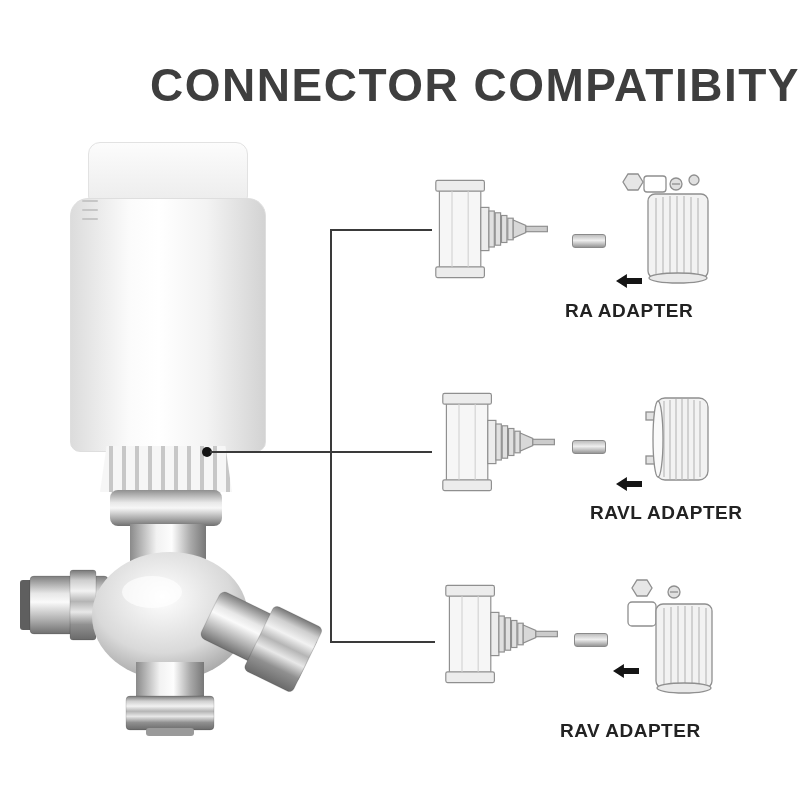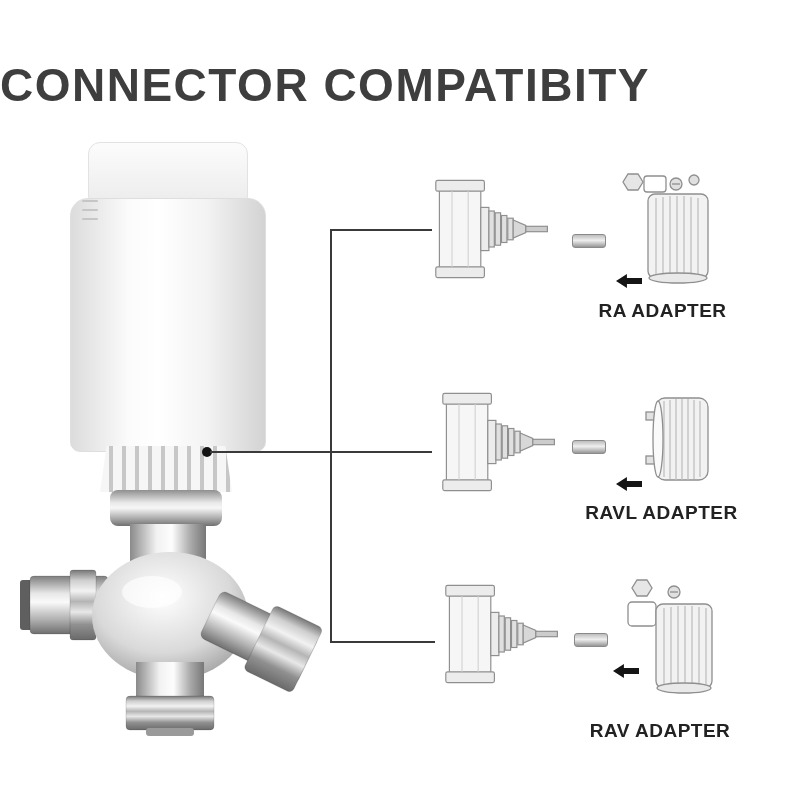--- a/index.html
+++ b/index.html
@@ -1,18 +1,18 @@
 <!DOCTYPE html>
 <html><head>
 <meta charset="utf-8">
 <style>
   html,body{margin:0;padding:0;background:#ffffff;}
   .page{position:relative;width:800px;height:800px;background:#ffffff;overflow:hidden;
         font-family:"Liberation Sans",sans-serif;margin:0 auto;}
-  .title{position:absolute;left:0;top:58px;width:800px;text-align:left;
+  .title{position:absolute;left:0;top:58px;width:800px;text-align:right;
          font-size:46px;font-weight:bold;letter-spacing:1.5px;color:#3e3e3e;}
   
   .product{position:absolute;left:12px;top:138px;width:320px;height:600px;}
   .cap{position:absolute;left:76px;top:4px;width:158px;height:60px;
        background:linear-gradient(180deg,#fcfcfc,#ececec);
        border:1px solid #e2e2e2;border-radius:12px 12px 8px 8px;}
   .body-cyl{position:absolute;left:58px;top:60px;width:194px;height:252px;
        background:linear-gradient(90deg,#dcdcdc 0%,#fbfbfb 30%,#ffffff 45%,#f3f3f3 70%,#d3d3d3 100%);
        border:1px solid #dedede;border-radius:18px 18px 10px 10px;}
   .vent{position:absolute;width:16px;height:2px;background:#c6c6c6;border-radius:1px;}
@@ -23,21 +23,21 @@
        background:linear-gradient(180deg,#8f8f8f,#e8e8e8 35%,#f7f7f7 50%,#a8a8a8 80%,#707070);}
   .valve-svg{position:absolute;left:0;top:386px;}
   
   .line{position:absolute;background:#3a3a3a;}
   .dot{position:absolute;width:10px;height:10px;border-radius:50%;background:#141414;}
   
   .pin{position:absolute;width:32px;height:12px;border-radius:3px;border:1px solid #8a8a8a;
        background:linear-gradient(180deg,#bdbdbd,#efefef 45%,#979797);}
   .arrow{position:absolute;width:26px;height:14px;background:#151515;
        clip-path:polygon(0 50%,42% 0,42% 28%,100% 28%,100% 72%,42% 72%,42% 100%);}
-  .adapter-label{position:absolute;text-align:center;font-weight:bold;font-size:19px;
+  .adapter-label{position:absolute;text-align:left;font-weight:bold;font-size:19px;
        color:#222222;letter-spacing:.5px;}
   svg{display:block;}
   .hidden-defs{position:absolute;width:0;height:0;overflow:hidden;}
 </style>
 </head>
 <body>
 
 <div class="page">
 
   <div class="title">CONNECTOR COMPATIBITY</div>
@@ -164,21 +164,21 @@
         <line x1="32" y1="8" x2="32" y2="87" stroke="#bfbfbf"></line>
         <line x1="38" y1="7" x2="38" y2="88" stroke="#bfbfbf"></line>
         <line x1="44" y1="7" x2="44" y2="88" stroke="#bfbfbf"></line>
         <line x1="50" y1="7" x2="50" y2="88" stroke="#bfbfbf"></line>
         <line x1="56" y1="8" x2="56" y2="87" stroke="#bfbfbf"></line>
         <line x1="62" y1="9" x2="62" y2="85" stroke="#bfbfbf"></line>
         <ellipse cx="20" cy="47" rx="5" ry="38" fill="#fafafa"></ellipse>
       </g>
     </svg>
     <div class="arrow" style="left:616px;top:477px;"></div>
-    <div class="adapter-label" style="left:559px;top:502px;width:205px;">RAVL ADAPTER</div>
+    <div class="adapter-label" style="left:590px;top:502px;width:205px;">RAVL ADAPTER</div>
   </div>
 
   <div>
     <svg style="position:absolute;left:435px;top:578px;" width="135" height="112" viewBox="0 0 150 120">
         <use href="#tee-shape"></use>
       </svg>
     <div class="pin" style="left:574px;top:633px;"></div>
     <svg style="position:absolute;left:618px;top:578px;" width="100" height="118" viewBox="0 0 100 118">
       <g stroke="#8f8f8f" stroke-width="1.3" fill="#f2f2f2">
         <polygon points="19,2 29,2 34,10 29,18 19,18 14,10" fill="#e6e6e6"></polygon>

